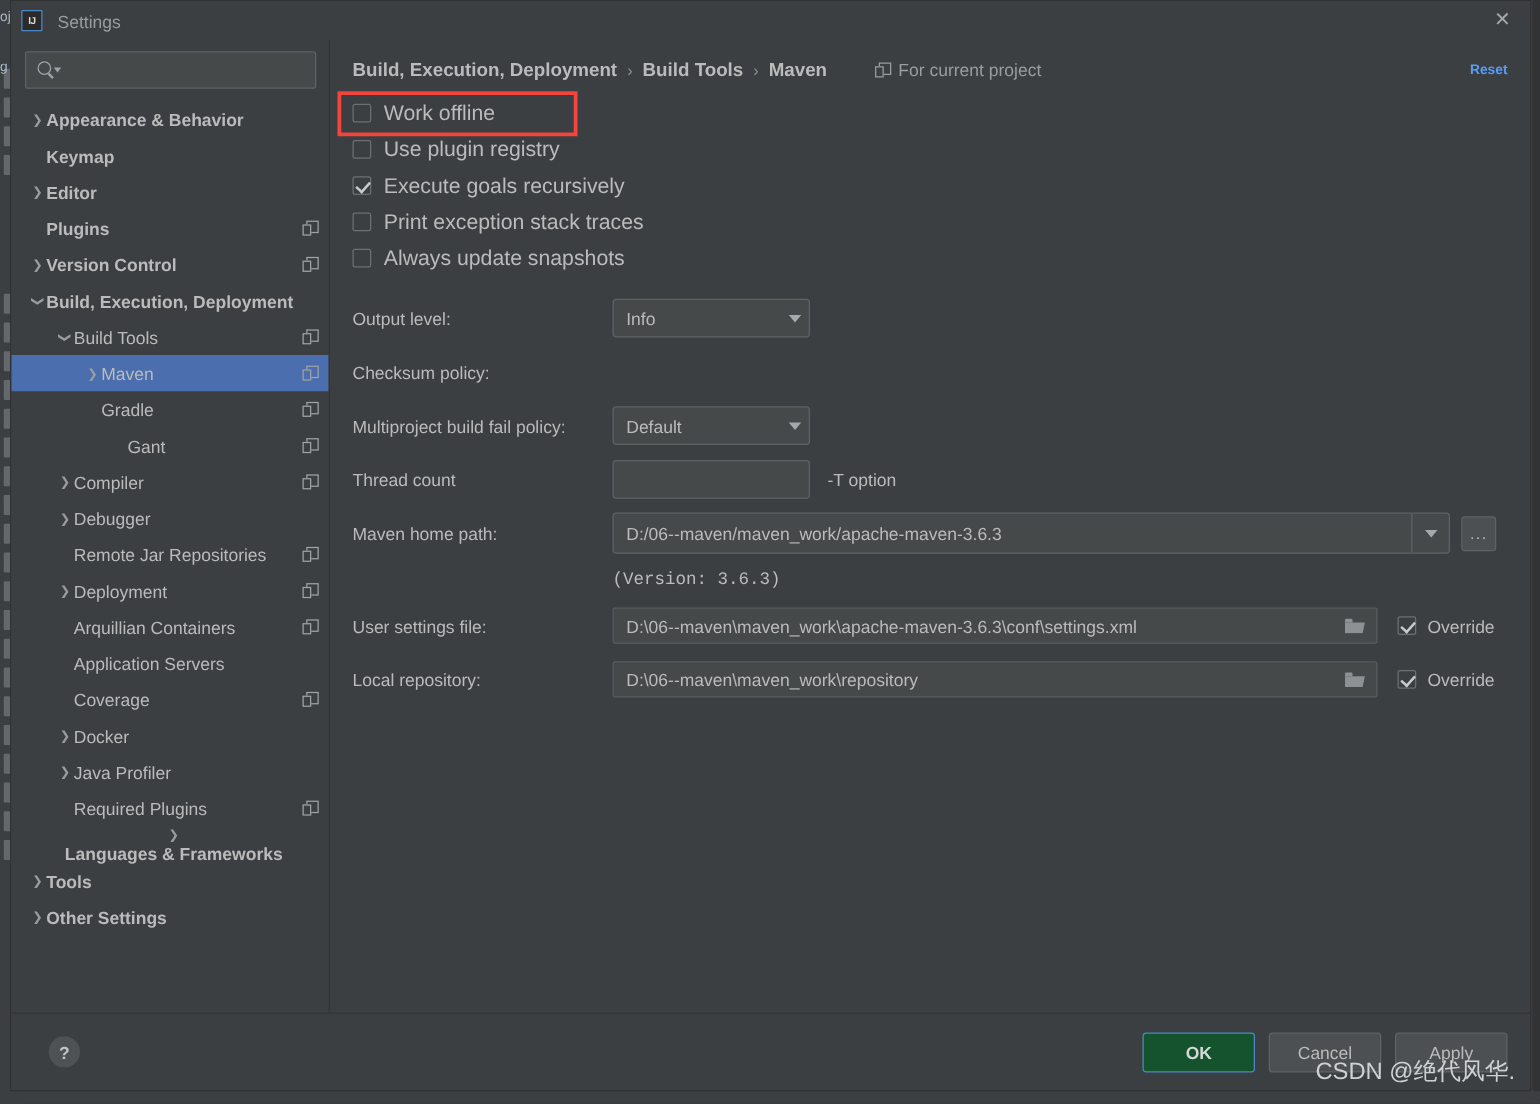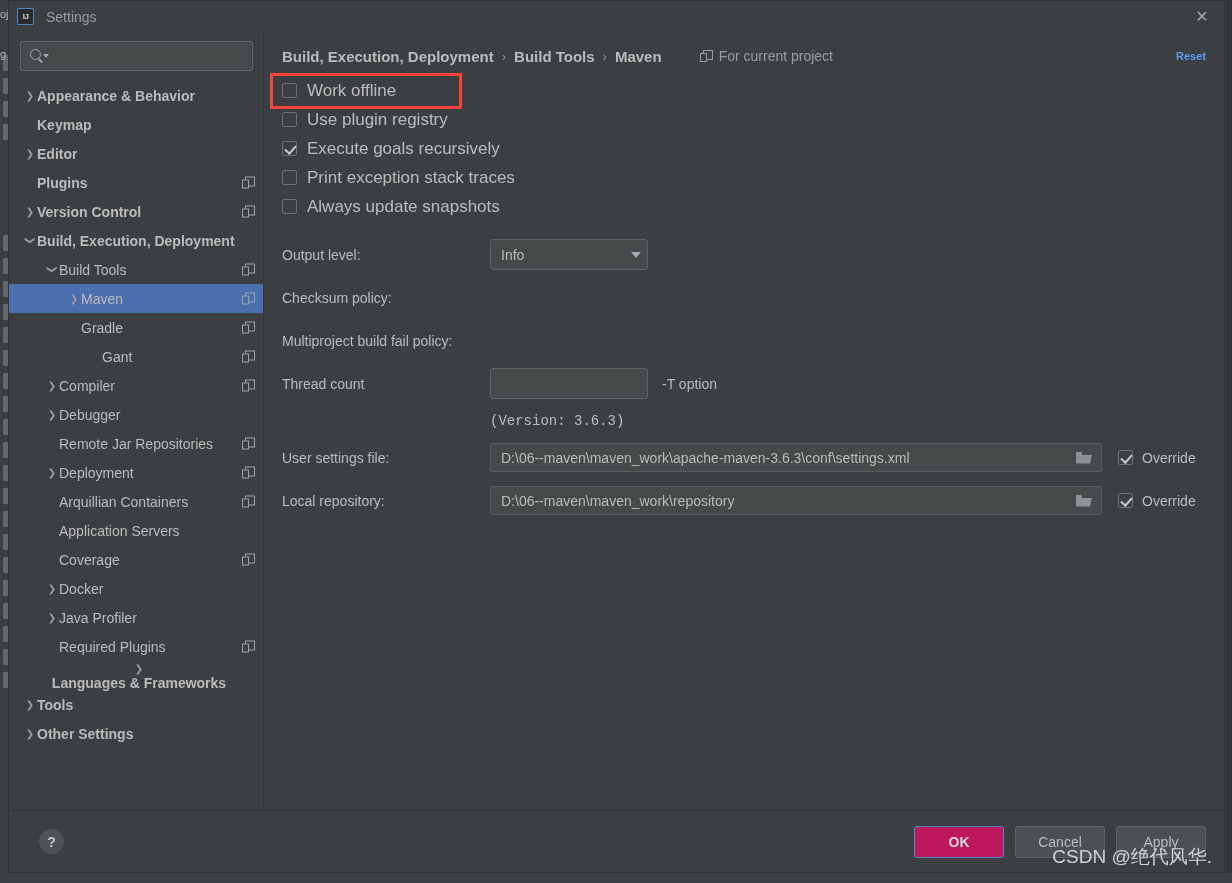--- a/index.html
+++ b/index.html
@@ -344,21 +344,21 @@
     cursor: pointer;
   }
   #footer-buttons { margin-left: auto; display: flex; gap: 11px; }
   .btn {
     min-width: 90px; height: 32px; padding: 0 18px;
     border-radius: 3px;
     display: flex; align-items: center; justify-content: center;
     font-size: 14px; cursor: pointer;
   }
   .btn.primary {
-    background: #be185d; border: 1px solid #4a88c7;
+    background: #14532d; border: 1px solid #4a88c7;
     color: #d5d7d8; font-weight: bold;
   }
   .btn.normal {
     background: #4c5052; border: 1px solid #5e6364;
     color: #bbbbbb;
   }
   #watermark {
     position: absolute; right: 12px; bottom: 2px;
     color: #cfd2d4; font-size: 19px;
     white-space: nowrap;
@@ -620,28 +620,42 @@
             <span class="tri"></span>
           </div>
         </div>
 
         <div class="form-row">
           <span class="form-label">Checksum policy:</span>
         </div>
 
         <div class="form-row">
           <span class="form-label">Multiproject build fail policy:</span>
+          <div class="combo">
+            <span class="combo-val">Default</span>
+            <span class="tri"></span>
+          </div>
         </div>
 
         <div class="form-row">
           <span class="form-label">Thread count</span>
           <div class="text-input" style="width:158px;"></div>
           <span class="hint">-T option</span>
         </div>
 
+        <div id="maven-home-row">
+          <span class="form-label">Maven home path:</span>
+          <div id="maven-home-combo">
+            <span class="val">D:/06--maven/maven_work/apache-maven-3.6.3</span>
+            <span class="arrow-cell">
+              <span class="tri"></span>
+            </span>
+          </div>
+          <div id="browse-dots">...</div>
+        </div>
 
         <div id="version-row">
           <span class="spacer"></span>
           <span id="version-text">(Version: 3.6.3)</span>
         </div>
 
         <div class="path-row">
           <span class="form-label">User settings file:</span>
           <div class="path-field">
             <span>D:\06--maven\maven_work\apache-maven-3.6.3\conf\settings.xml</span>

